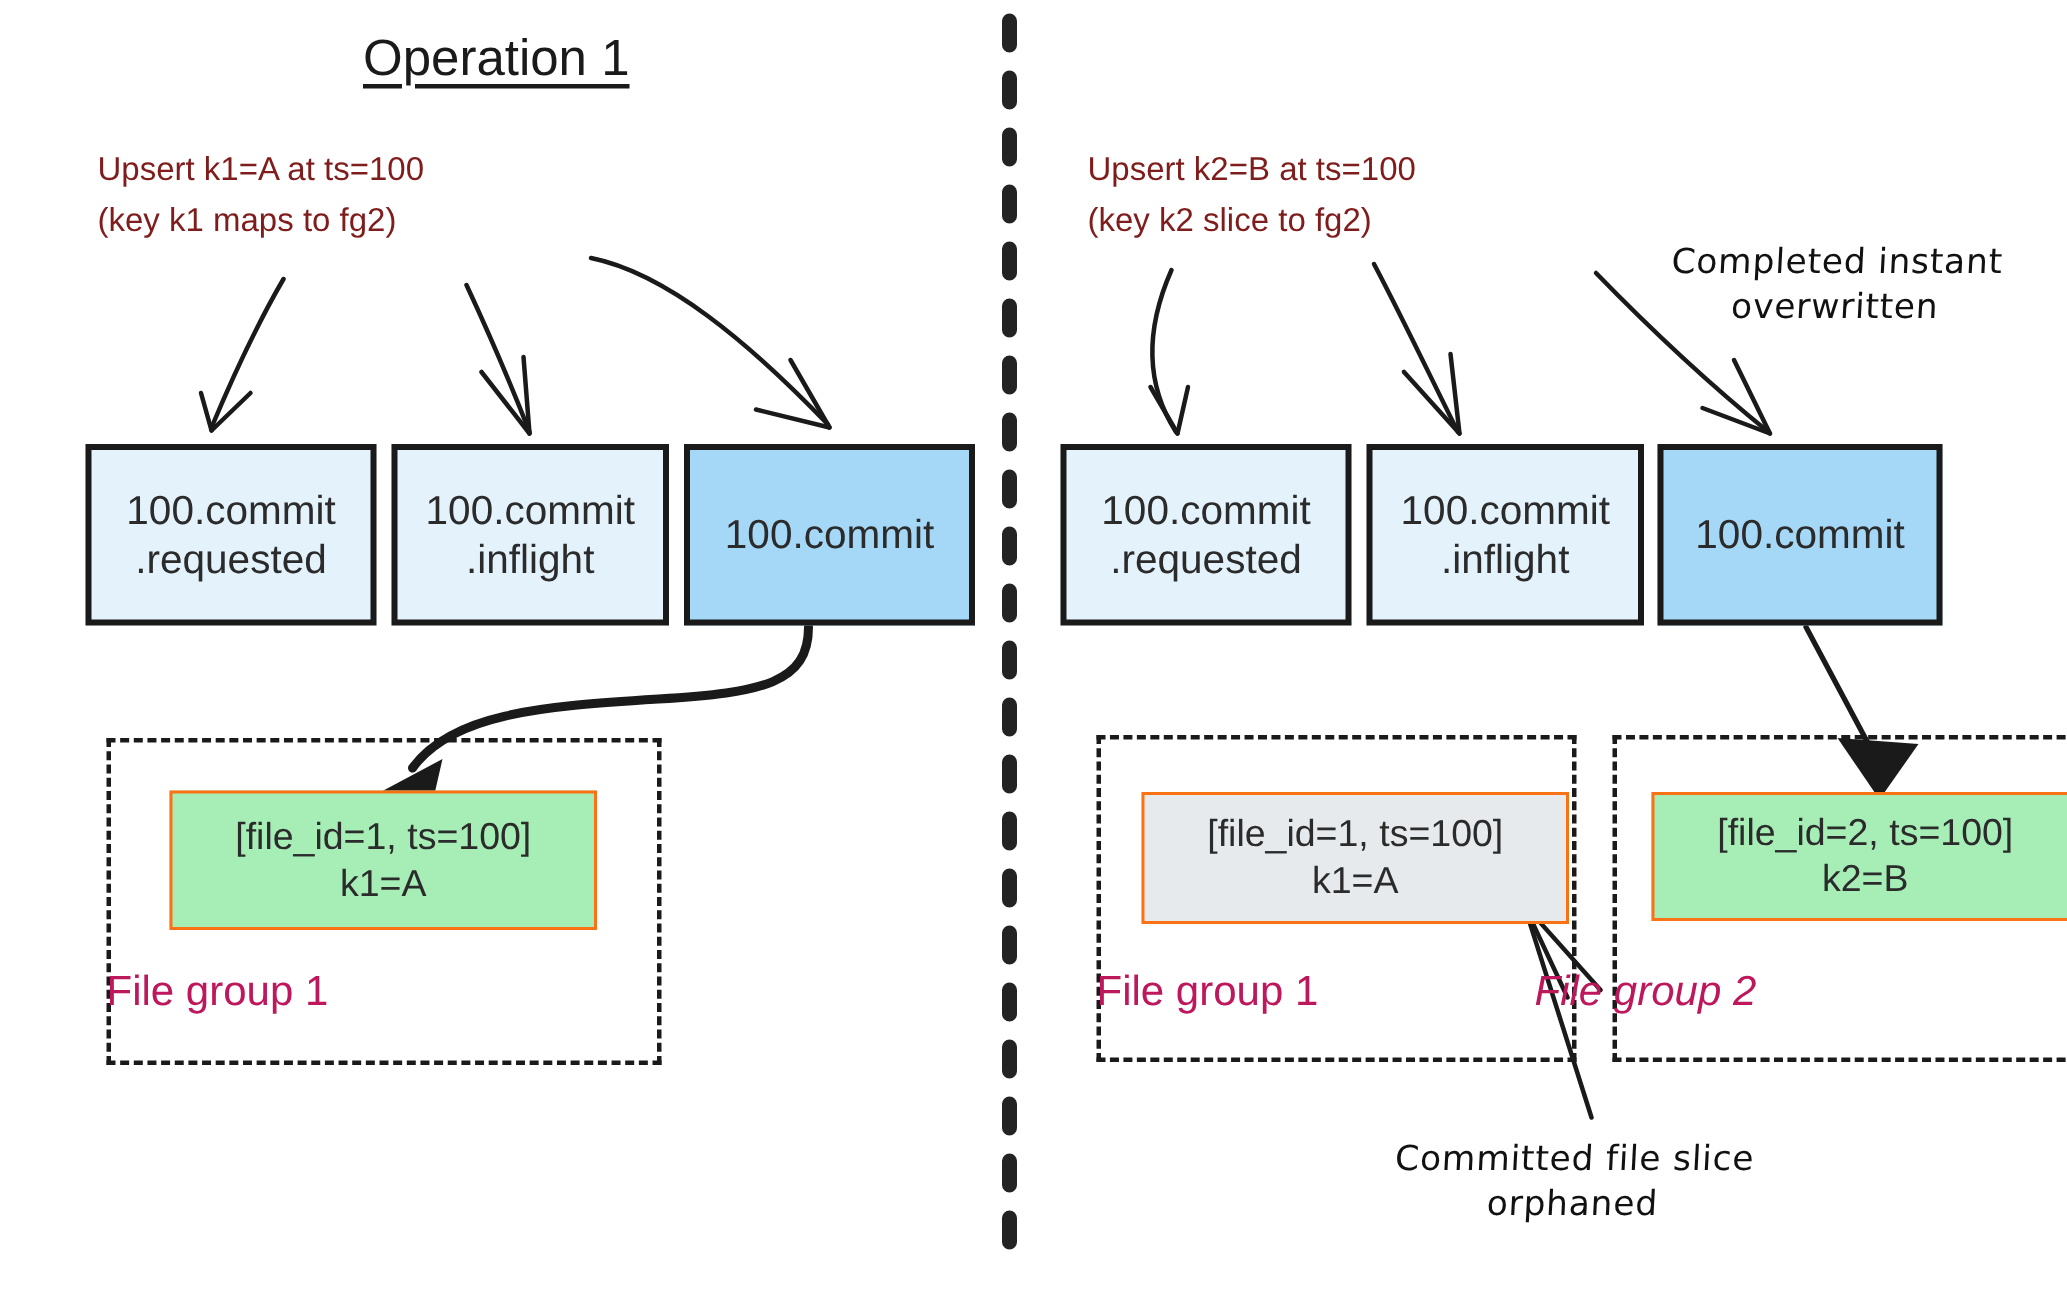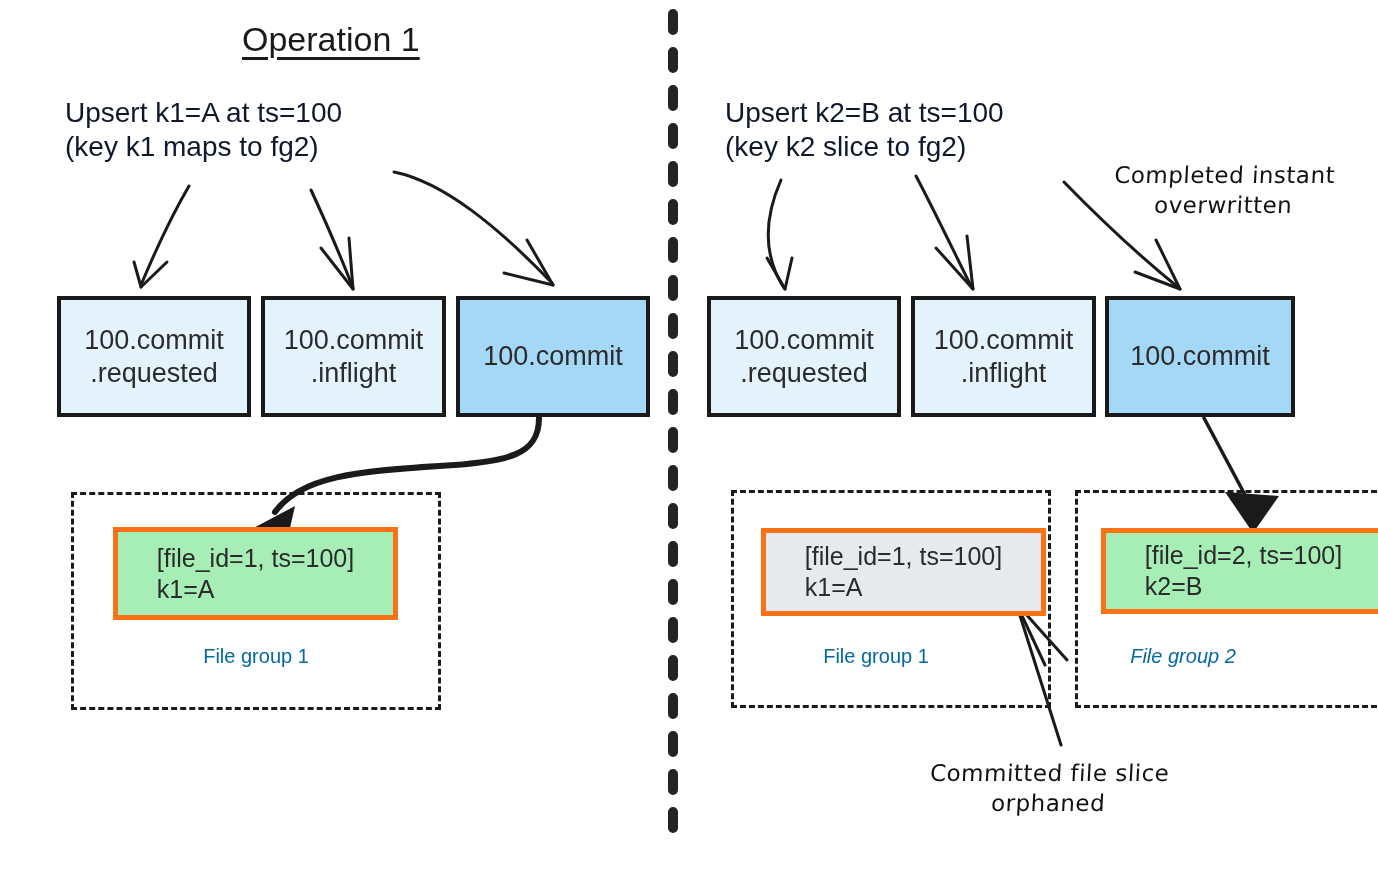--- a/index.html
+++ b/index.html
@@ -29,23 +29,23 @@
     font-size: 34px;
     color: #1a1a1a;
     text-decoration: underline;
     text-underline-offset: 6px;
     text-decoration-thickness: 3px;
     white-space: nowrap;
     letter-spacing: 0px;
   }
   .op-desc {
     position: absolute;
-    font-size: 28px;
+    font-size: 22px;
     line-height: 34px;
-    color: #0f172a;
+    color: #7f1d1d;
     white-space: pre;
   }
   .tl-box {
     position: absolute;
     border: 4px solid #1a1a1a;
     box-sizing: border-box;
     display: flex;
     align-items: center;
     justify-content: center;
     text-align: center;
@@ -58,38 +58,38 @@
   .tl-box.dark  { background: #a5d8f7; }
 
   .fg-box {
     position: absolute;
     border: 3px dashed #1a1a1a;
     box-sizing: border-box;
     background: transparent;
   }
   .slice-box {
     position: absolute;
-    border: 5px solid #f97316;
+    border: 2px solid #f97316;
     box-sizing: border-box;
     display: flex;
     align-items: center;
     justify-content: center;
+    text-align: center;
     font-size: 25px;
     line-height: 31px;
     color: #2b2b2b;
     white-space: pre-line;
   }
   .slice-box.green { background: #a6eeb6; }
   .slice-box.gray  { background: #e6eaed; }
 
   .fg-label {
     position: absolute;
-    font-size: 20px;
-    color: #0369a1;
-    text-align: center;
+    font-size: 28px;
+    color: #be185d;
     white-space: nowrap;
   }
   .hand-note {
     position: absolute;
     font-family: "DejaVu Sans", sans-serif;
     font-size: 23px;
     line-height: 30px;
     color: #111111;
     text-align: center;
     white-space: pre-line;

